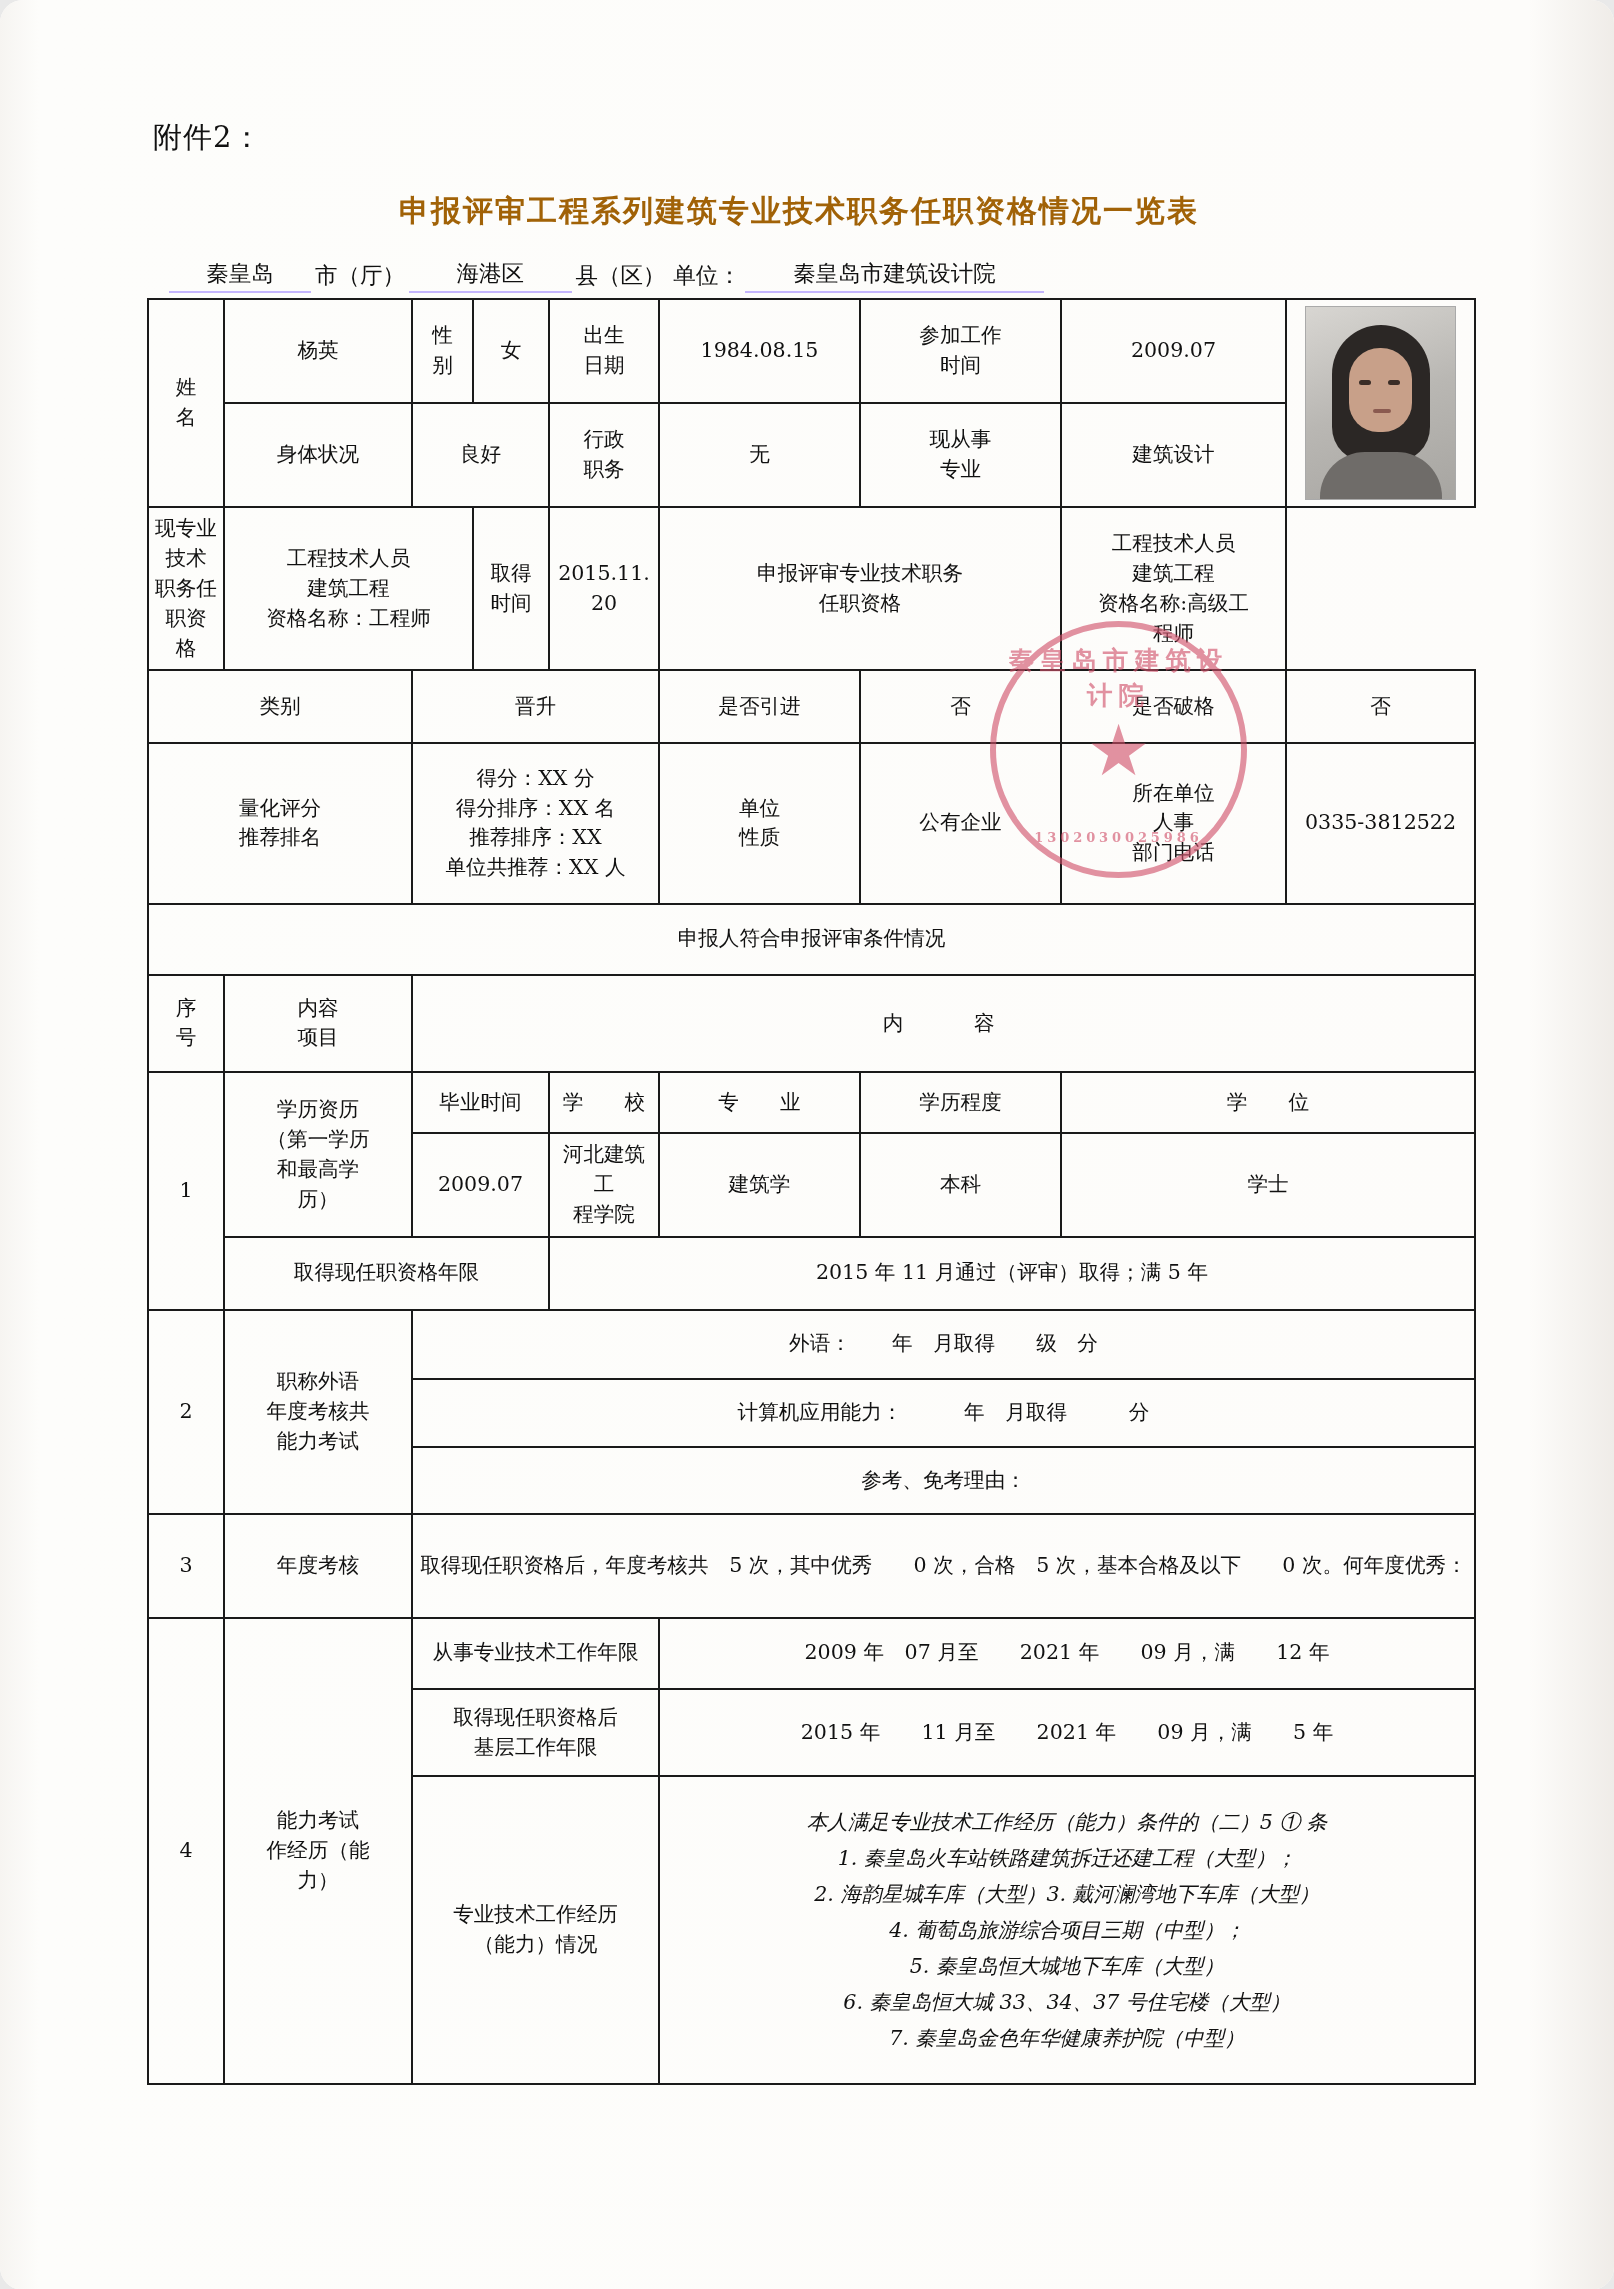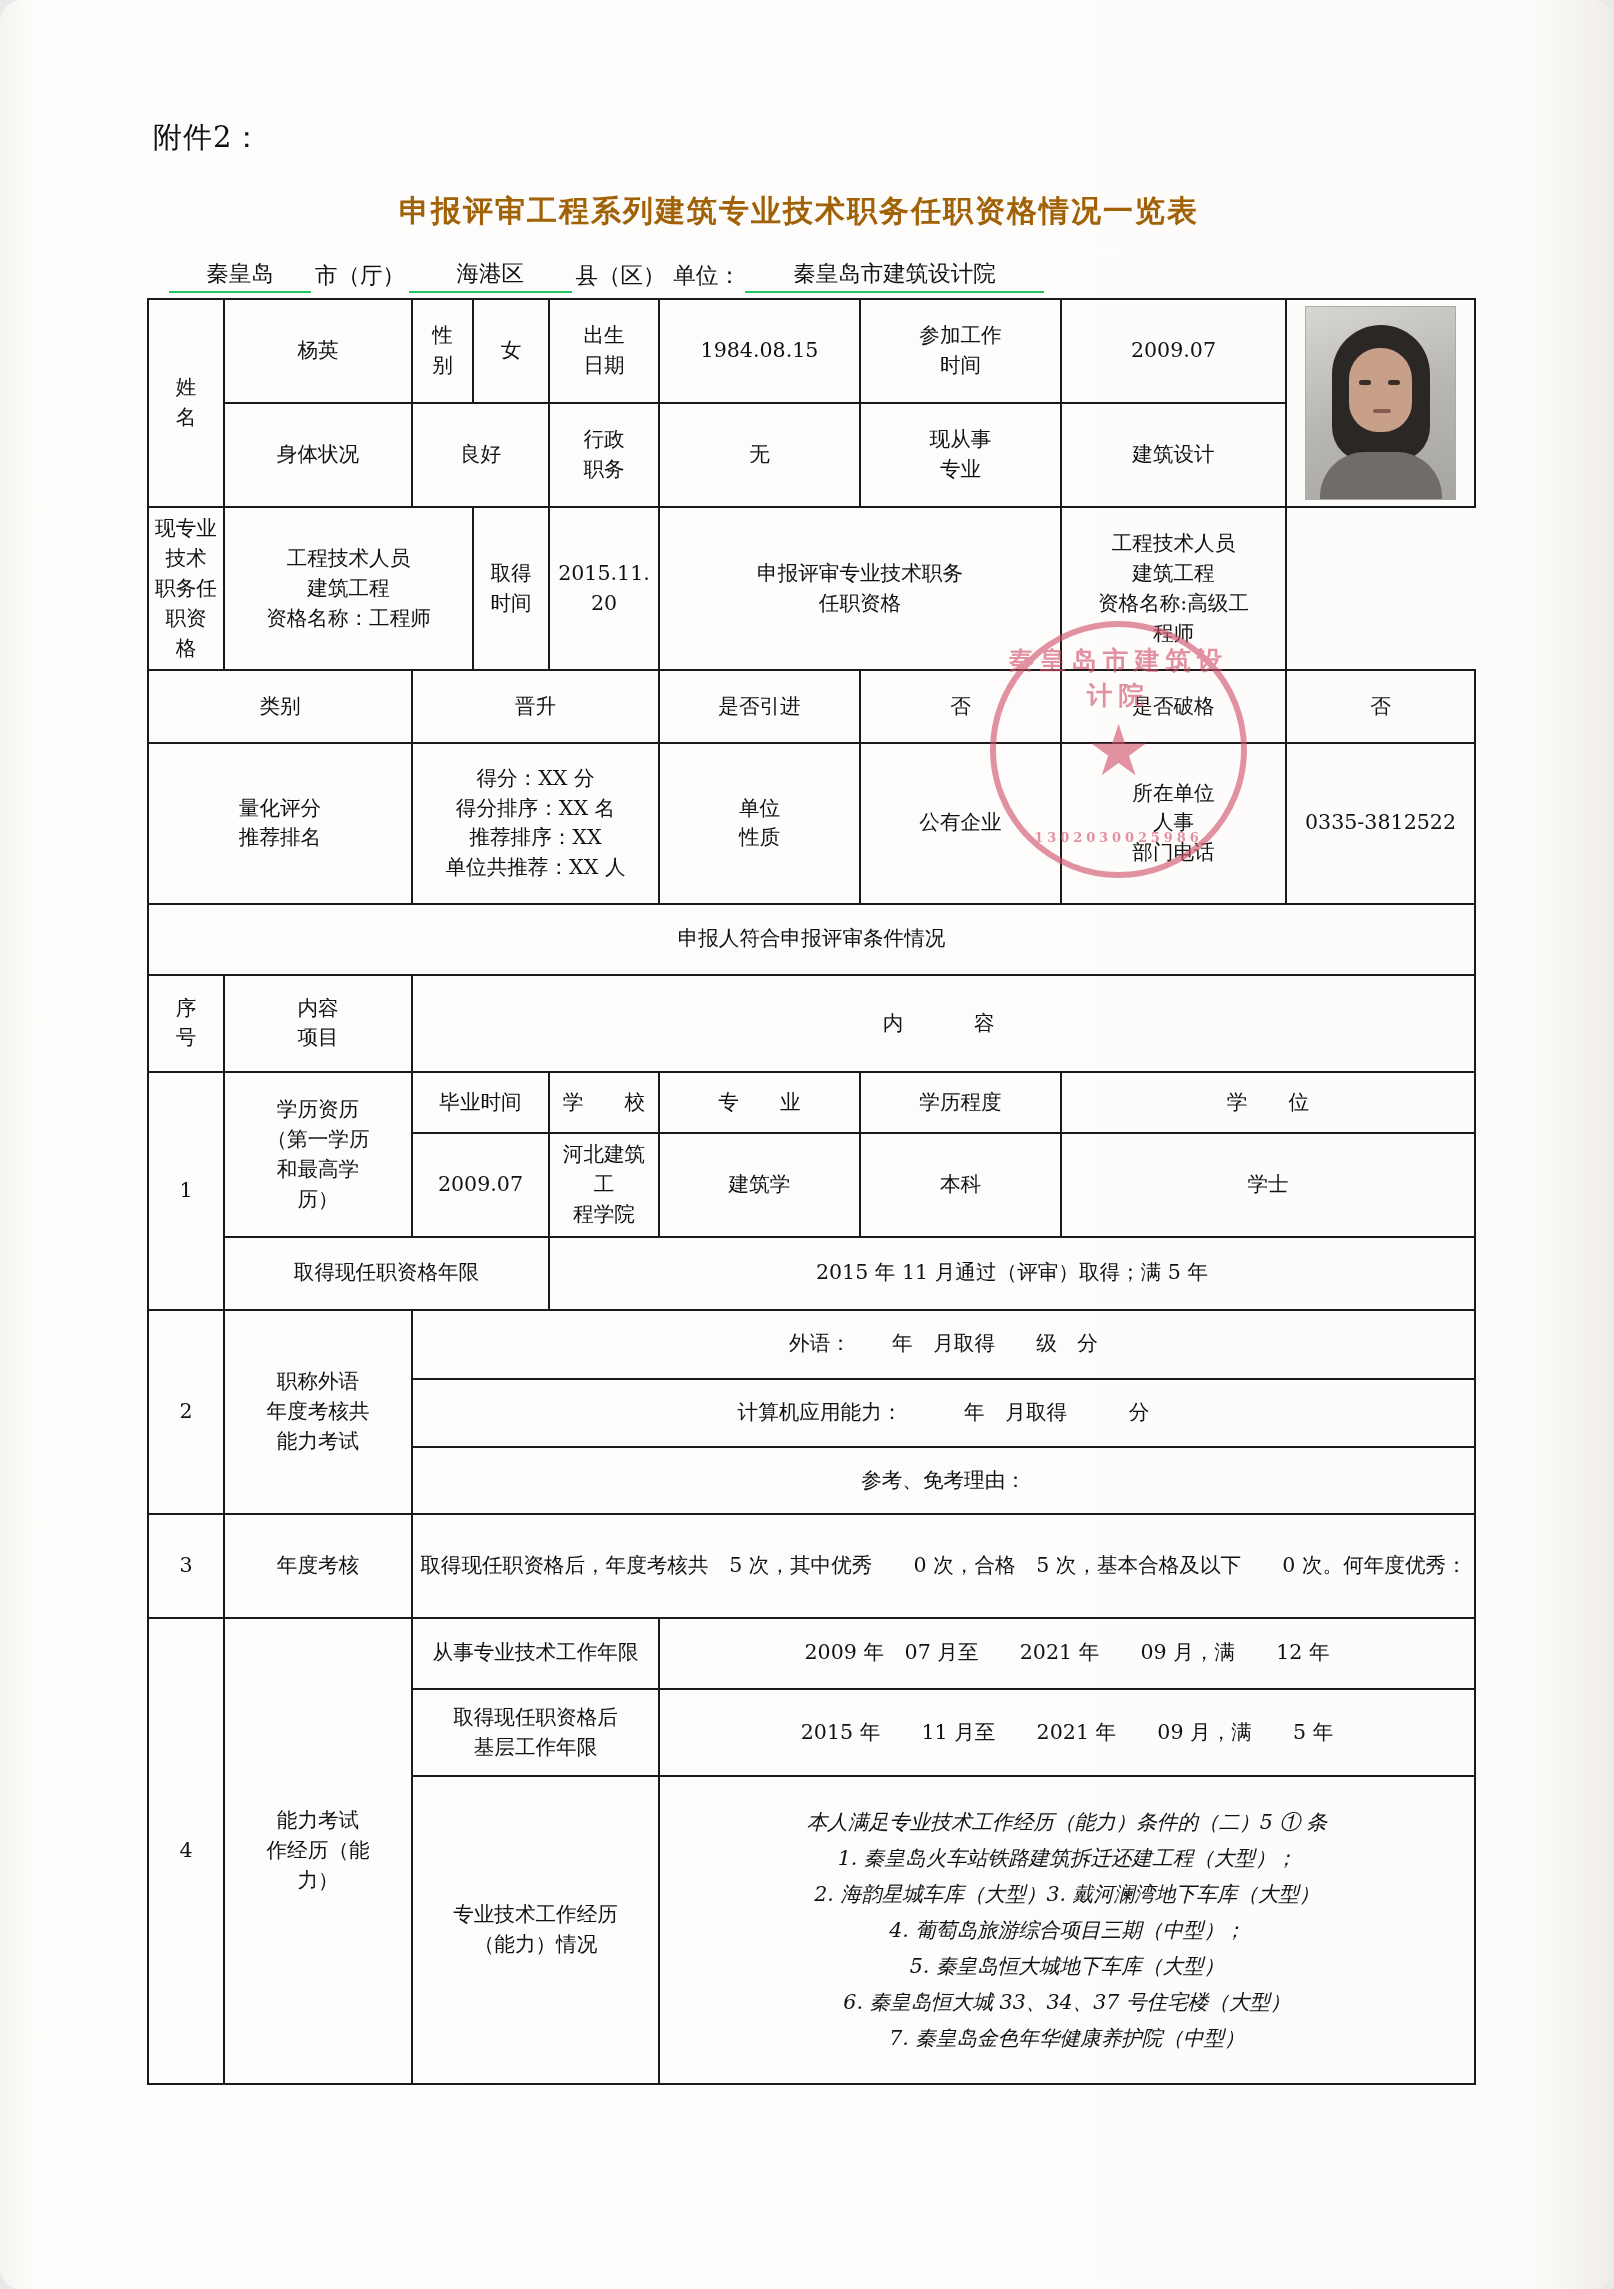--- a/index.html
+++ b/index.html
@@ -55,21 +55,21 @@
     font-size: 22.5px;
     font-family: "DejaVu Serif", "Liberation Serif", serif;
     color: #111;
     display: flex;
     align-items: flex-end;
     padding-left: 21.6px;
     margin-bottom: 5.9px;
     white-space: nowrap;
   }
   .org-line .u {
-    border-bottom: 2px solid #22c55e;
+    border-bottom: 2px solid #c4b5fd;
     padding: 0 7.8px 2px 7.8px;
     display: inline-block;
     text-align: center;
   }
   .org-line .plain { padding: 0 3.9px 2px 3.9px; display:inline-block;}
 
   table.main {
     border-collapse: collapse;
     width: 1328px;
     table-layout: fixed;

